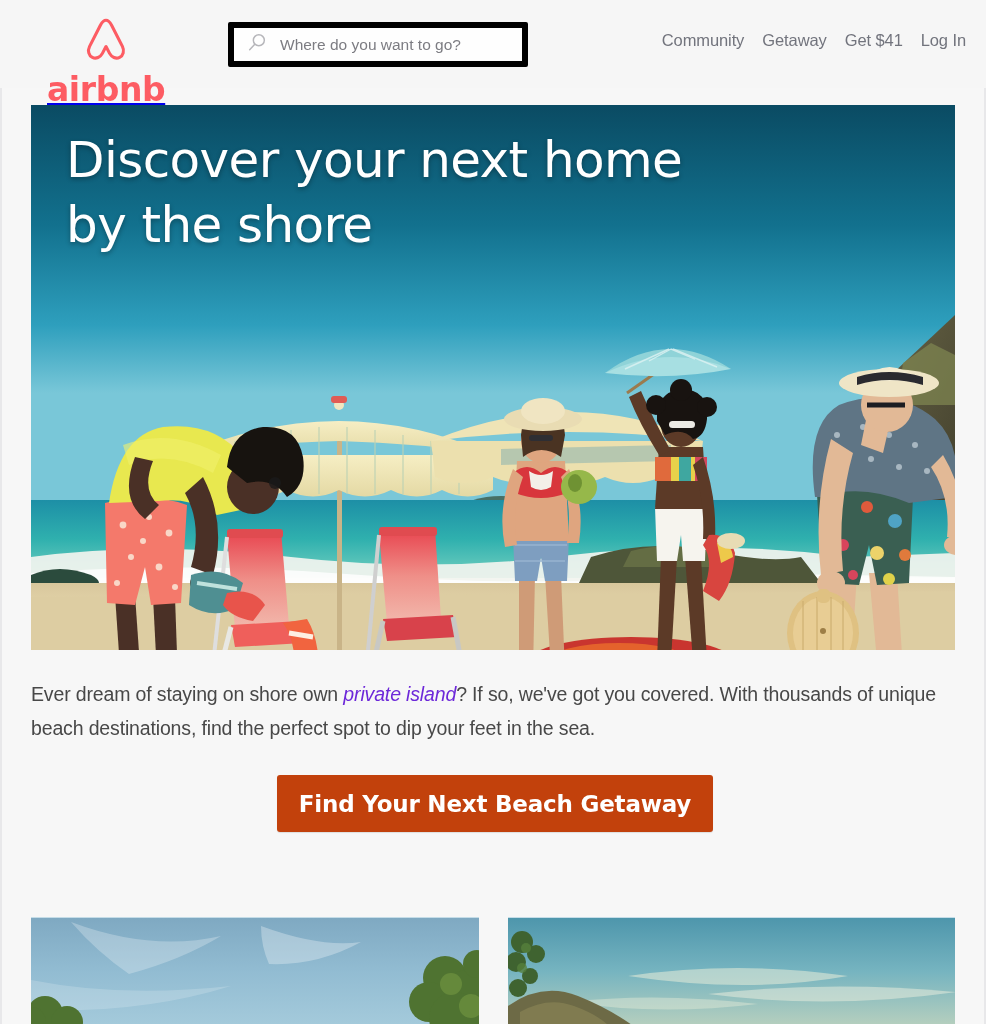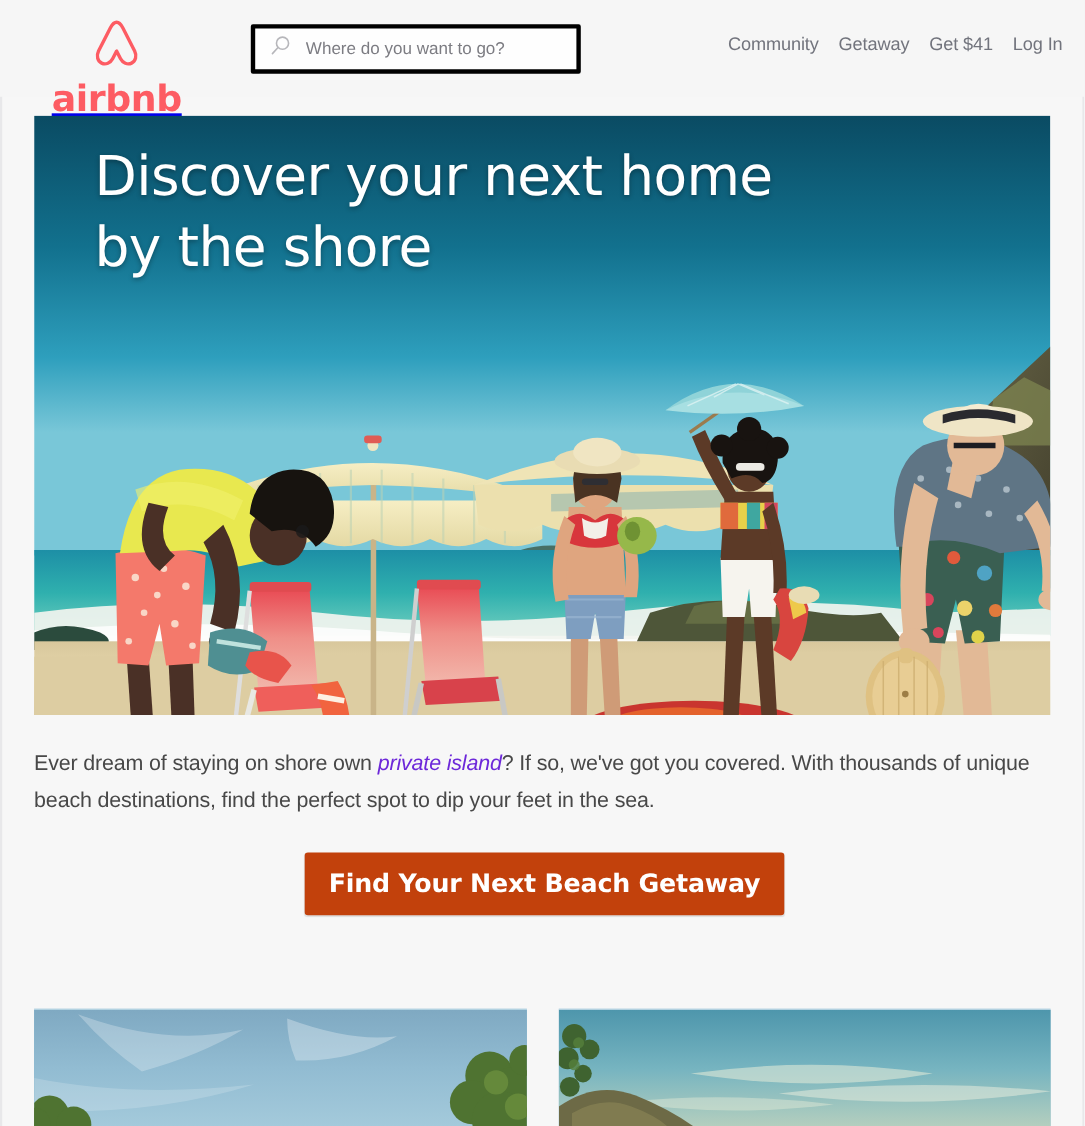--- a/index.html
+++ b/index.html
@@ -59,21 +59,21 @@
     top: 1px;
   }
 
   .search-box {
     position: absolute;
     left: 228px;
     top: 22px;
     width: 300px;
     height: 45px;
     background: #fefefe;
-    border: 4px solid #000000;
+    border: 6px solid #000000;
     border-radius: 2px;
     display: flex;
     align-items: center;
     padding-left: 12px;
   }
   .search-icon { width: 22px; height: 22px; flex: 0 0 22px; opacity: .62; }
   .search-input {
     border: none;
     outline: none;
     background: transparent;
@@ -117,21 +117,20 @@
     left: 35px;
     top: 23px;
     font-size: 50px;
     font-weight: 500;
     line-height: 1.30;
     color: #ffffff;
     text-shadow: 0 2px 5px rgba(0,0,0,.32);
     letter-spacing: -0.6px;
     white-space: pre-line;
     font-family: "DejaVu Sans", sans-serif;
-    margin-left: 20px;
   }
 
   
   .lede {
     position: absolute;
     left: 31px;
     top: 678px;
     width: 926px;
     font-size: 19.5px;
     line-height: 1.72;

